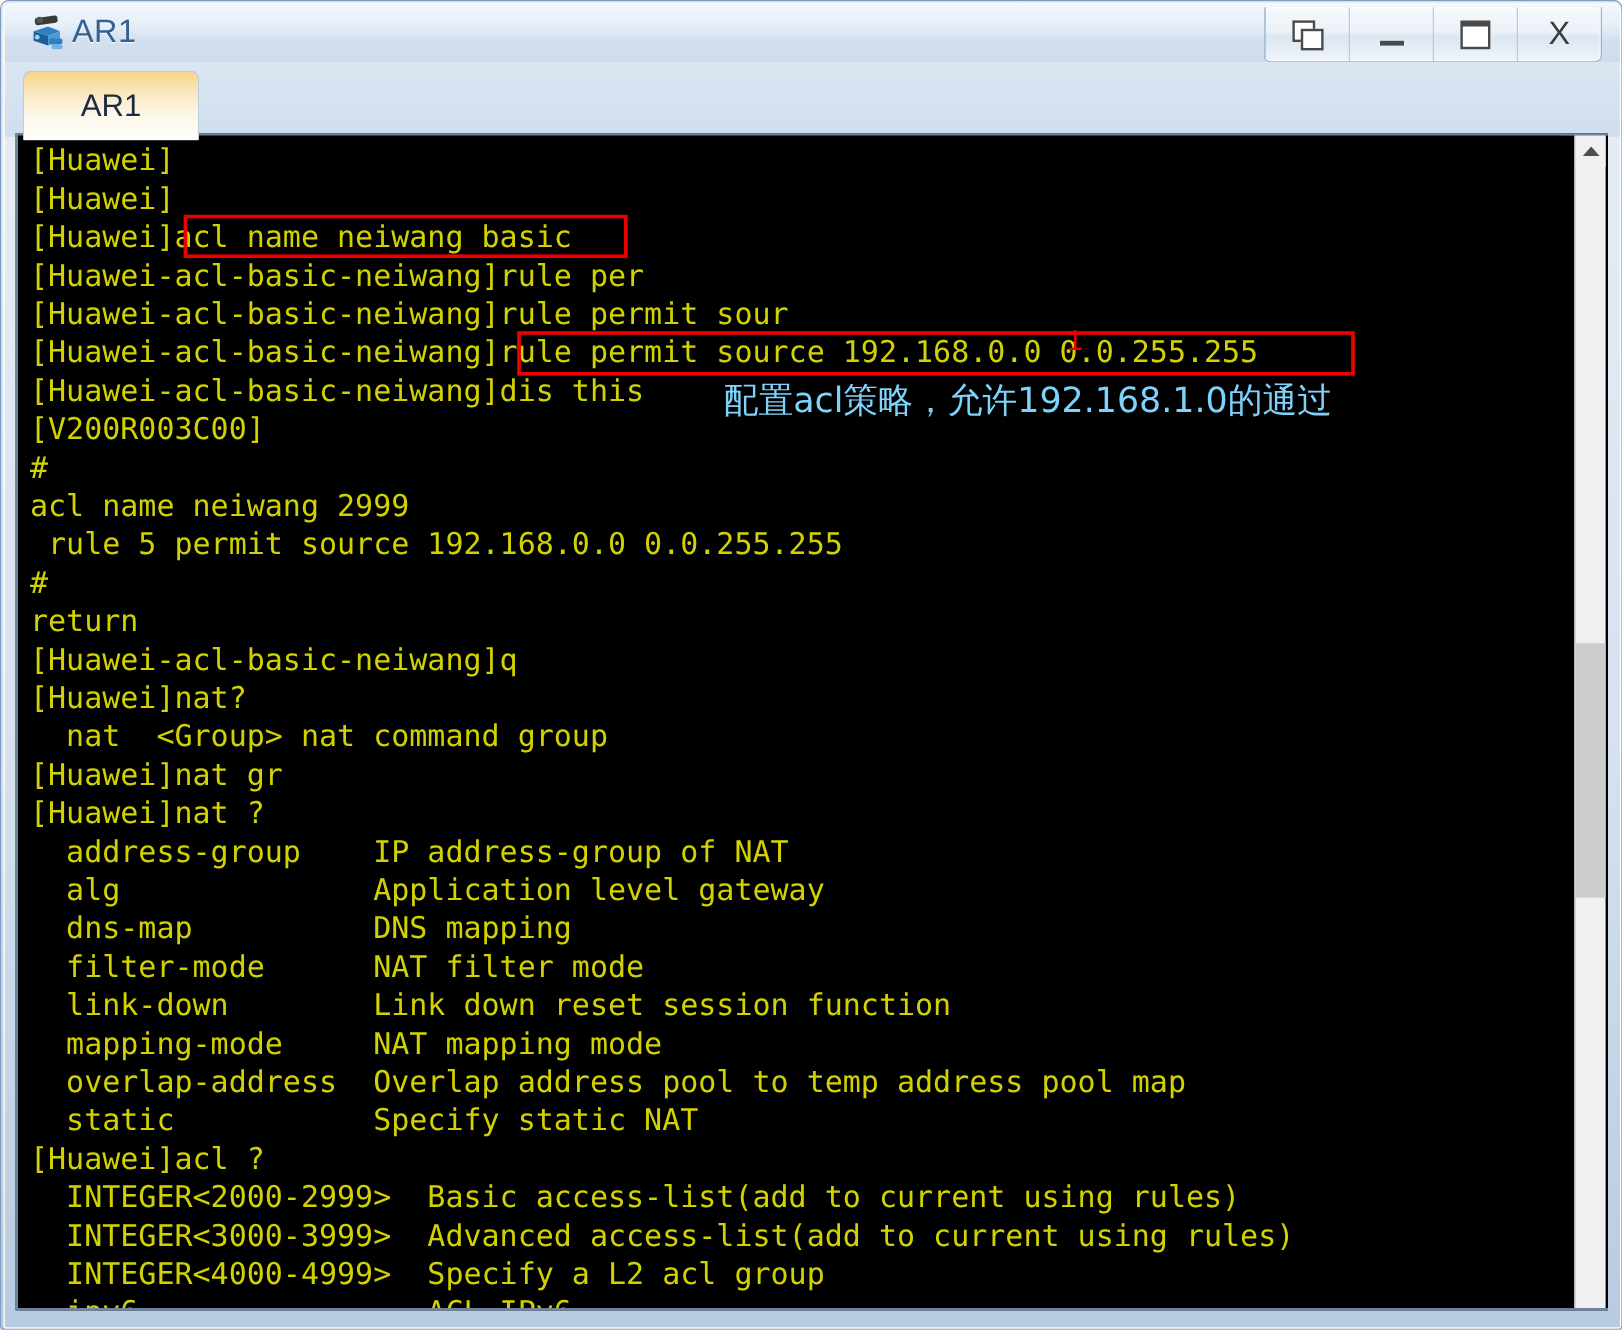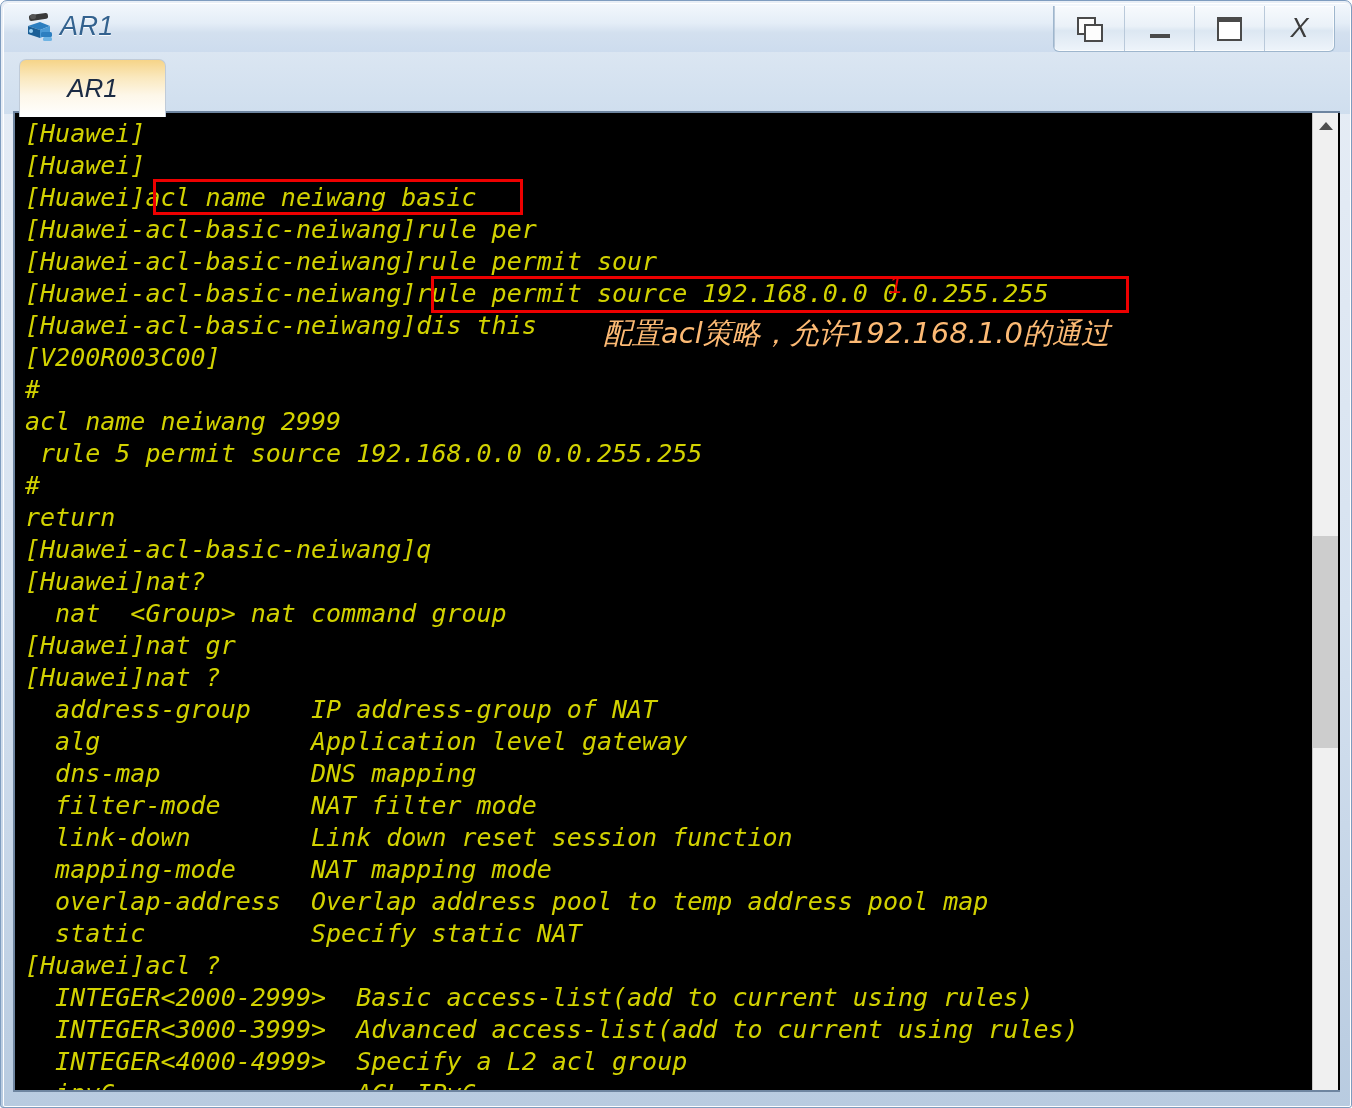--- a/index.html
+++ b/index.html
@@ -18,21 +18,20 @@
   .window {
     position: absolute;
     left: 0; top: 0;
     width: 1352px;
     height: 1108px;
     box-sizing: border-box;
     background: linear-gradient(to bottom, #e8eef6 0%, #d6e2f0 55%, #b8cbe0 100%);
     border: 1px solid #7e9cbf;
     border-radius: 7px 7px 3px 3px;
     padding: 0;
-    font-style: italic;
   }
   .win-outline {
     position: absolute;
     left: 2px; top: 2px;
     width: 1348px; height: 1104px;
     box-sizing: border-box;
     border: 1px solid #ffffff;
     border-radius: 6px 6px 2px 2px;
     pointer-events: none;
   }
@@ -191,21 +190,21 @@
   }
   .ann-marker {
     position: absolute;
     color: #ee0000;
     font-family: "Liberation Sans", sans-serif;
     font-size: 24px;
     line-height: 1;
   }
   .ann-note {
     position: absolute;
-    color: #fdba74;
+    color: #7dd3fc;
     font-family: "DejaVu Sans", sans-serif;
     font-size: 29px;
     line-height: 1;
     white-space: nowrap;
   }
 
   
   .scrollbar {
     position: absolute;
     right: 13px; top: 112px;

